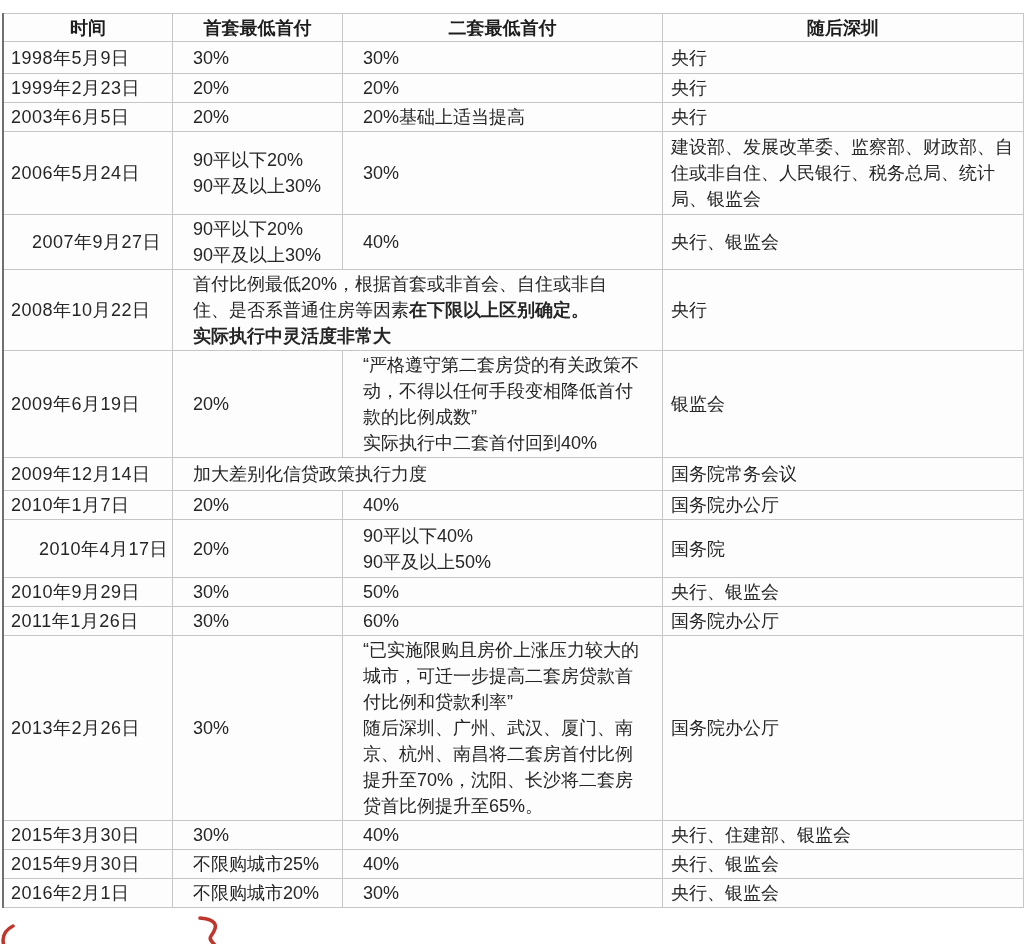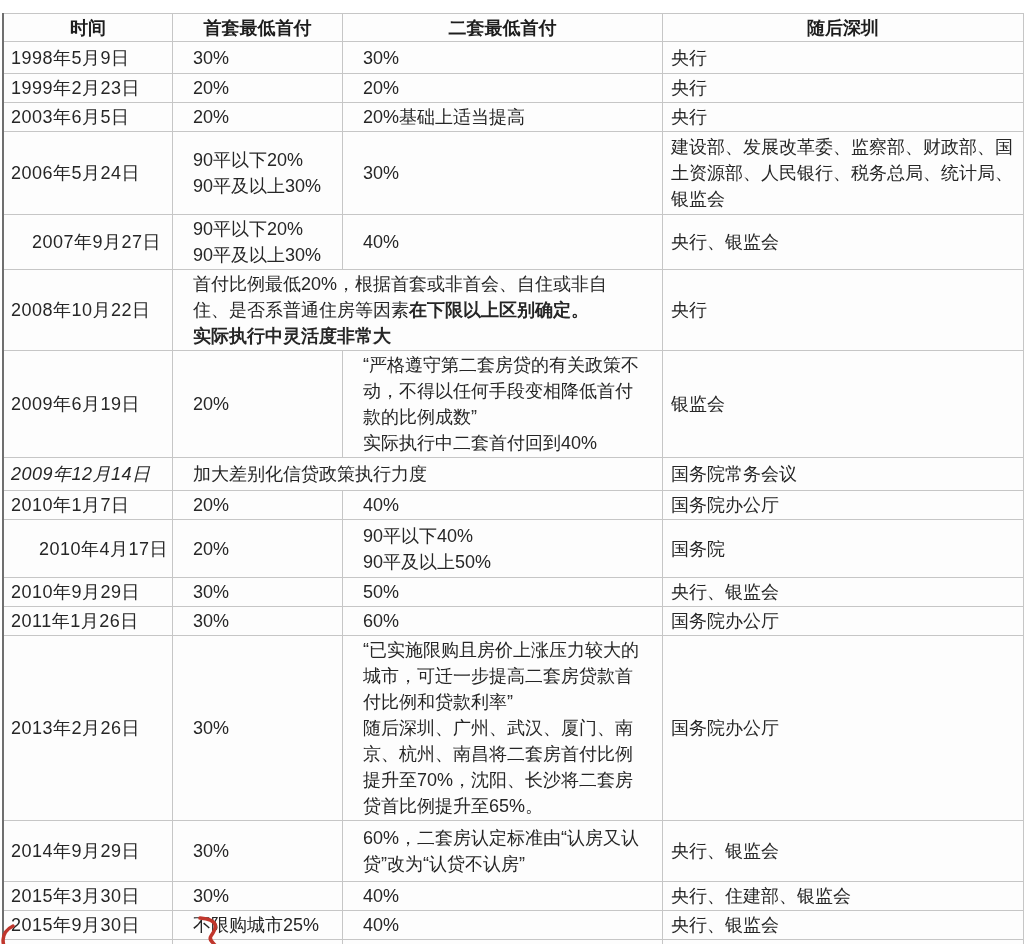--- a/index.html
+++ b/index.html
@@ -94,21 +94,21 @@
         </tr>
         <tr>
           <td class="c-date" style="height: 80px;">2006年5月24日</td>
           <td class="c-body">
             <div class="para"><span>90平以下20%</span></div>
             <div class="para"><span>90平及以上30%</span></div>
           </td>
           <td class="c-body">
             <div class="para"><span>30%</span></div>
           </td>
-          <td class="c-dept">建设部、发展改革委、监察部、财政部、国土资源部、人民银行、税务总局、统计局、银监会</td>
+          <td class="c-dept">建设部、发展改革委、监察部、财政部、自住或非自住、人民银行、税务总局、统计局、银监会</td>
         </tr>
         <tr>
           <td class="c-date" style="height: 50px; padding-left: 28px;">2007年9月27日</td>
           <td class="c-body">
             <div class="para"><span>90平以下20%</span></div>
             <div class="para"><span>90平及以上30%</span></div>
           </td>
           <td class="c-body">
             <div class="para"><span>40%</span></div>
           </td>
@@ -127,21 +127,21 @@
           <td class="c-body">
             <div class="para"><span>20%</span></div>
           </td>
           <td class="c-body">
             <div class="para"><span>“严格遵守第二套房贷的有关政策不动，不得以任何手段变相降低首付款的比例成数”</span></div>
             <div class="para"><span>实际执行中二套首付回到40%</span></div>
           </td>
           <td class="c-dept">银监会</td>
         </tr>
         <tr>
-          <td class="c-date" style="height: 30px; font-style: italic;">2009年12月14日</td>
+          <td class="c-date" style="height: 30px;">2009年12月14日</td>
           <td class="c-body" colspan="2">
             <div class="para"><span>加大差别化信贷政策执行力度</span></div>
           </td>
           <td class="c-dept">国务院常务会议</td>
         </tr>
         <tr>
           <td class="c-date" style="height: 26px;">2010年1月7日</td>
           <td class="c-body">
             <div class="para"><span>20%</span></div>
           </td>
@@ -184,30 +184,20 @@
         <tr>
           <td class="c-date" style="height: 176px;">2013年2月26日</td>
           <td class="c-body">
             <div class="para"><span>30%</span></div>
           </td>
           <td class="c-body">
             <div class="para"><span>“已实施限购且房价上涨压力较大的城市，可迁一步提高二套房贷款首付比例和贷款利率”</span></div>
             <div class="para"><span>随后深圳、广州、武汉、厦门、南京、杭州、南昌将二套房首付比例提升至70%，沈阳、长沙将二套房贷首比例提升至65%。</span></div>
           </td>
           <td class="c-dept">国务院办公厅</td>
-        </tr>
-        <tr>
-          <td class="c-date" style="height: 58px;">2014年9月29日</td>
-          <td class="c-body">
-            <div class="para"><span>30%</span></div>
-          </td>
-          <td class="c-body">
-            <div class="para"><span>60%，二套房认定标准由“认房又认贷”改为“认贷不认房”</span></div>
-          </td>
-          <td class="c-dept">央行、银监会</td>
         </tr>
         <tr>
           <td class="c-date" style="height: 26px;">2015年3月30日</td>
           <td class="c-body">
             <div class="para"><span>30%</span></div>
           </td>
           <td class="c-body">
             <div class="para"><span>40%</span></div>
           </td>
           <td class="c-dept">央行、住建部、银监会</td>

